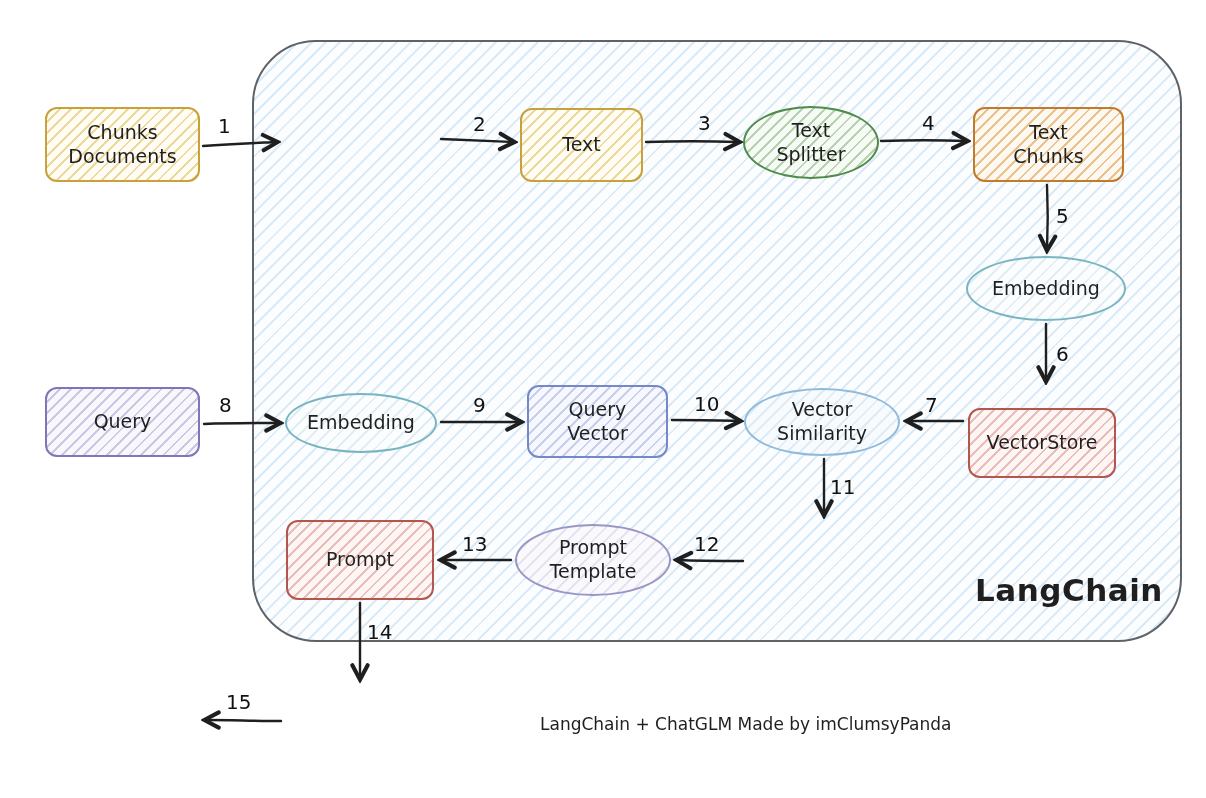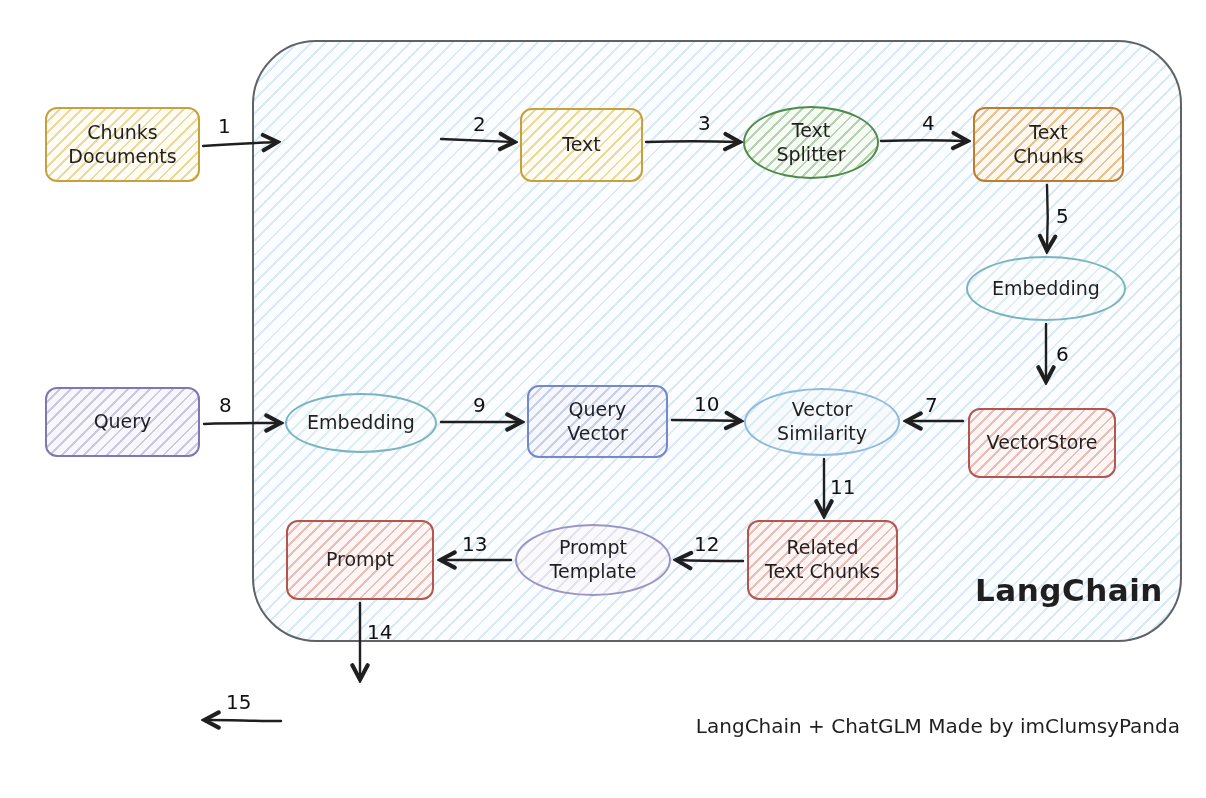--- a/index.html
+++ b/index.html
@@ -29,22 +29,22 @@
     width: 190px;
     font-size: 31px;
     font-weight: 600;
     letter-spacing: 0.5px;
     z-index: 4;
   }
   .caption {
     position: absolute;
     left: 540px; top: 714px;
     width: 640px;
-    text-align: right;
-    font-size: 20px;
+    text-align: left;
+    font-size: 17px;
     font-weight: 500;
     z-index: 4;
   }
   
   .node {
     position: absolute;
     display: flex;
     align-items: center;
     justify-content: center;
     text-align: center;
@@ -222,24 +222,20 @@
   <div class="node rect c-blue" style="left:527px;top:385px;width:141px;height:73px">
     <span class="label">Query
 Vector</span>
   </div>
 
   <div class="node ellipse c-lightblue" style="left:744px;top:388px;width:156px;height:68px">
     <span class="label">Vector
 Similarity</span>
   </div>
 
-  <div class="node rect c-red" style="left:747px;top:520px;width:151px;height:80px">
-    <span class="label">Related
-Text Chunks</span>
-  </div>
 
   <div class="node ellipse c-lavender" style="left:515px;top:524px;width:156px;height:72px">
     <span class="label">Prompt
 Template</span>
   </div>
 
   <div class="node rect c-red" style="left:286px;top:520px;width:148px;height:80px">
     <span class="label">Prompt</span>
   </div>
 

